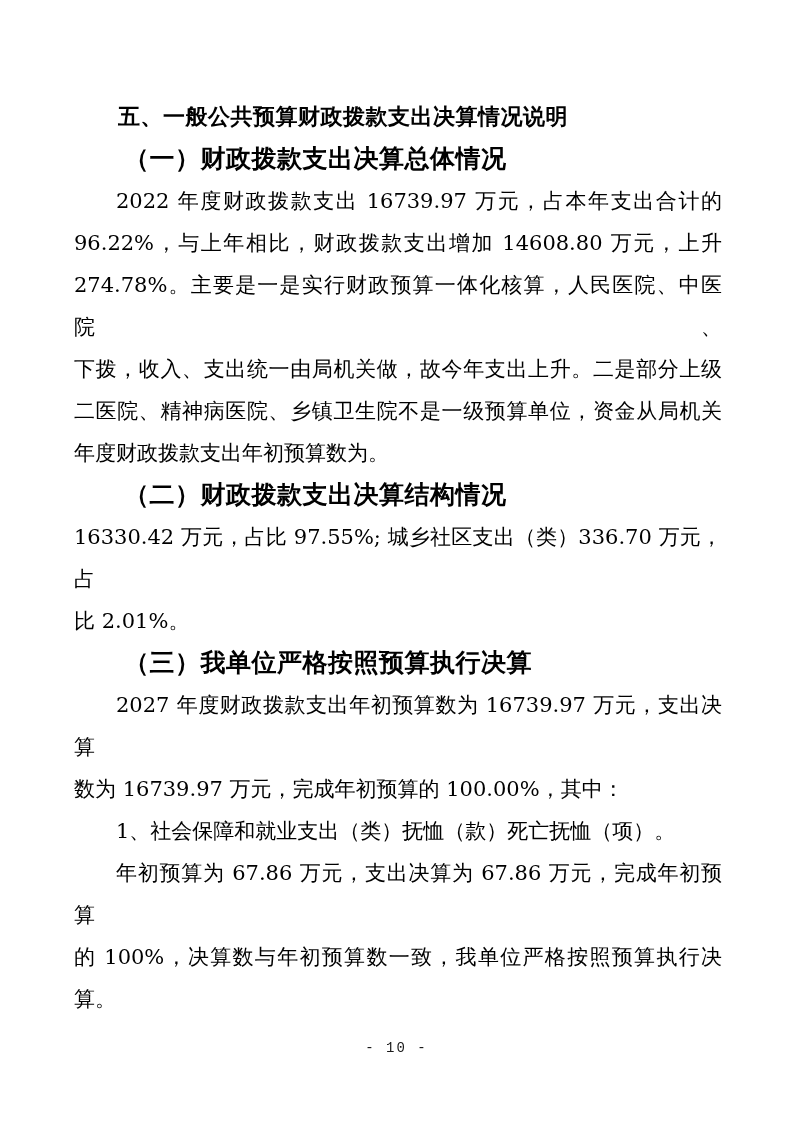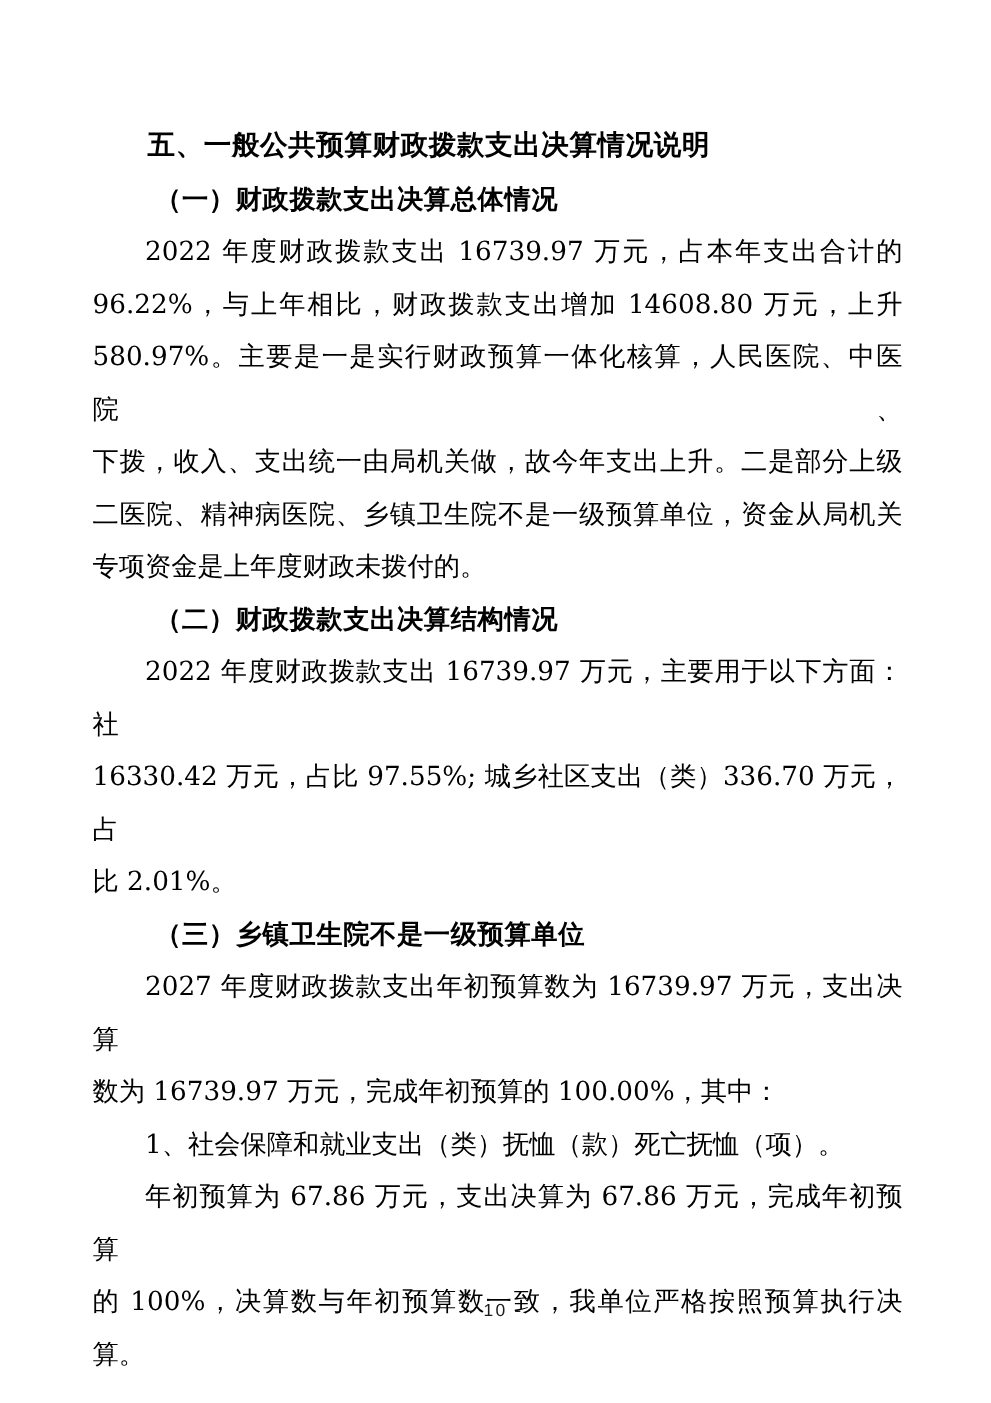--- a/index.html
+++ b/index.html
@@ -38,60 +38,59 @@
   .h1 {
     font-family: "DejaVu Sans", "Liberation Sans", sans-serif;
     font-weight: bold;
     font-size: 22px;
     line-height: 42px;
     text-indent: 44px;
     letter-spacing: 0.5px;
   }
   .h2 {
     font-weight: bold;
-    font-size: 21px;
+    font-size: 25px;
     line-height: 42px;
     text-indent: 50px;
     letter-spacing: 0.5px;
   }
   .footer {
     position: absolute;
     left: 0;
     right: 0;
     top: 1038px;
     text-align: center;
     font-size: 14px;
     line-height: 20px;
-    font-family: Liberation Sans, sans-serif;
+    font-family: Liberation Mono, monospace;
     color: #1a1a1a;
     letter-spacing: 2px;
   }
 </style>
 </head>
 <body>
 
 <div class="page">
   <div class="content">
 
     <div class="h1">五、一般公共预算财政拨款支出决算情况说明</div>
 
     <div class="h2">（一）财政拨款支出决算总体情况</div>
     <div class="ln fill ind">2022 年度财政拨款支出 16739.97 万元，占本年支出合计的</div>
     <div class="ln fill">96.22%，与上年相比，财政拨款支出增加 14608.80 万元，上升</div>
-    <div class="ln fill">580.97%。主要是一是实行财政预算一体化核算，人民医院、中医院、</div>
+    <div class="ln fill">274.78%。主要是一是实行财政预算一体化核算，人民医院、中医院、</div>
     <div class="ln fill">下拨，收入、支出统一由局机关做，故今年支出上升。二是部分上级</div>
     <div class="ln fill">二医院、精神病医院、乡镇卫生院不是一级预算单位，资金从局机关</div>
-    <div class="ln">专项资金是上年度财政未拨付的。</div>
+    <div class="ln">年度财政拨款支出年初预算数为。</div>
 
     <div class="h2">（二）财政拨款支出决算结构情况</div>
-    <div class="ln fill ind">2022 年度财政拨款支出 16739.97 万元，主要用于以下方面：社</div>
     <div class="ln fill">16330.42 万元，占比 97.55%; 城乡社区支出（类）336.70 万元，占</div>
     <div class="ln">比 2.01%。</div>
 
-    <div class="h2">（三）乡镇卫生院不是一级预算单位</div>
+    <div class="h2">（三）我单位严格按照预算执行决算</div>
     <div class="ln fill ind">2027 年度财政拨款支出年初预算数为 16739.97 万元，支出决算</div>
     <div class="ln">数为 16739.97 万元，完成年初预算的 100.00%，其中：</div>
     <div class="ln ind">1、社会保障和就业支出（类）抚恤（款）死亡抚恤（项）。</div>
     <div class="ln fill ind">年初预算为 67.86 万元，支出决算为 67.86 万元，完成年初预算</div>
     <div class="ln">的 100%，决算数与年初预算数一致，我单位严格按照预算执行决算。</div>
 
   </div>
 
   <div class="footer">- 10 -</div>
 </div>

